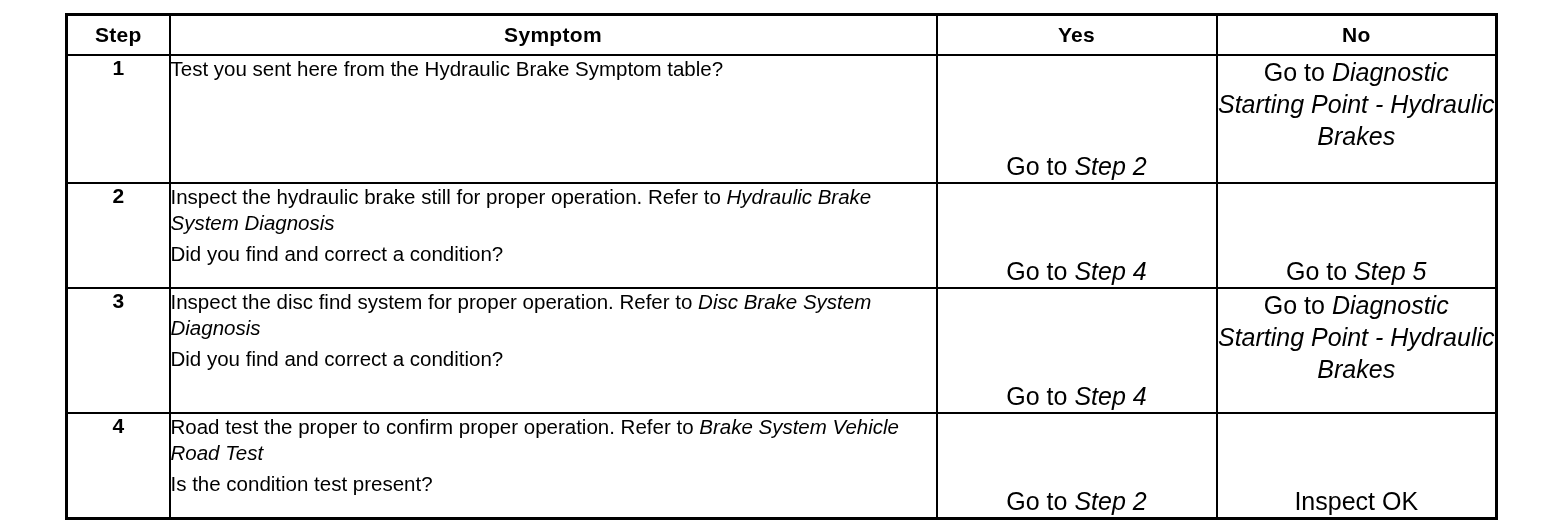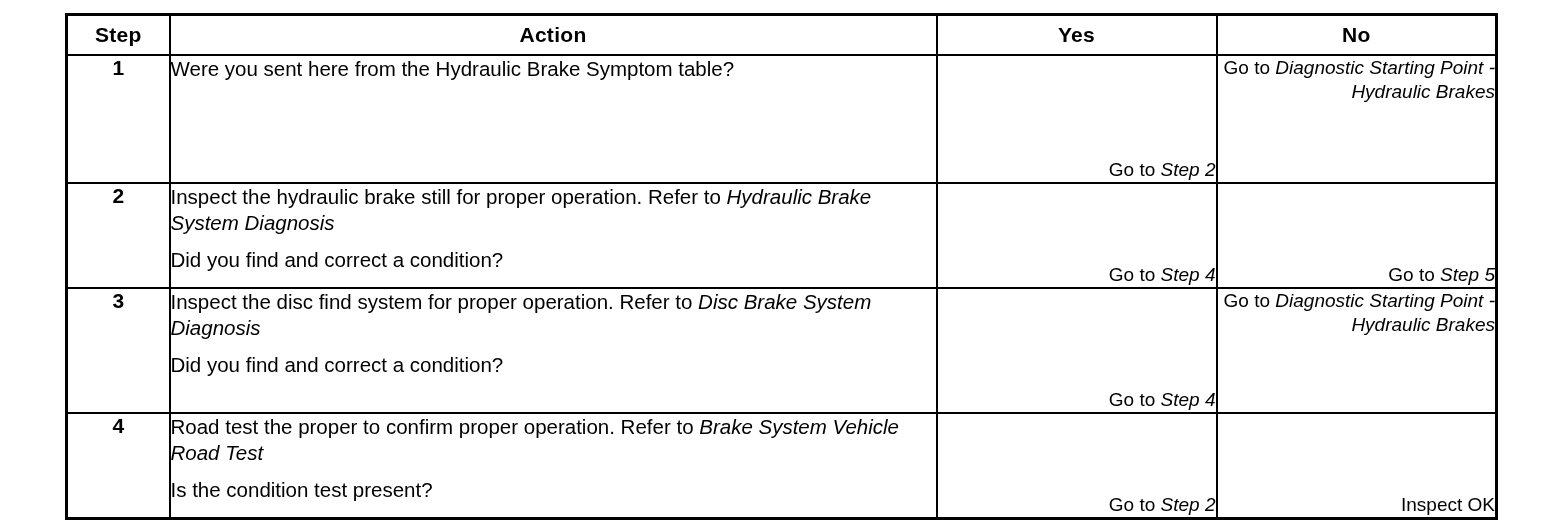--- a/index.html
+++ b/index.html
@@ -74,26 +74,26 @@
     padding: 8px 10px 6px 11px;
     font-size: 20.5px;
     line-height: 1.28;
   }
 
   .action-block {
     display: block;
   }
   .action-q {
     display: block;
-    margin-top: 11px;
+    margin-top: 5px;
   }
 
   .cell-branch {
-    text-align: right;
-    font-size: 19px;
+    text-align: center;
+    font-size: 25px;
     line-height: 1.28;
     padding: 6px 8px 8px 8px;
   }
   .cell-branch.top    { vertical-align: top; }
   .cell-branch.bottom { vertical-align: bottom; }
 
   .ital { font-style: italic; }
 
   
   .row-1 td { height: 126px; }
@@ -110,32 +110,32 @@
     <colgroup>
       <col class="c-step">
       <col class="c-action">
       <col class="c-yes">
       <col class="c-no">
     </colgroup>
 
     <thead>
       <tr class="hdr-row">
         <th>Step</th>
-        <th>Action</th>
+        <th>Symptom</th>
         <th>Yes</th>
         <th>No</th>
       </tr>
     </thead>
 
     <tbody>
 
       <tr class="row-1">
         <td class="cell-step">1</td>
         <td class="cell-action">
-          <span class="action-block"><span>Were you sent here from the Hydraulic Brake Symptom table?</span><span class="ital"></span></span>
+          <span class="action-block"><span>Test you sent here from the Hydraulic Brake Symptom table?</span><span class="ital"></span></span>
           <span class="action-q"></span>
         </td>
         <td class="cell-branch bottom">
           <span>Go to </span><span class="ital">Step 2</span>
         </td>
         <td class="cell-branch top">
           <span>Go to </span><span class="ital">Diagnostic Starting Point - Hydraulic Brakes</span>
         </td>
       </tr>
 

